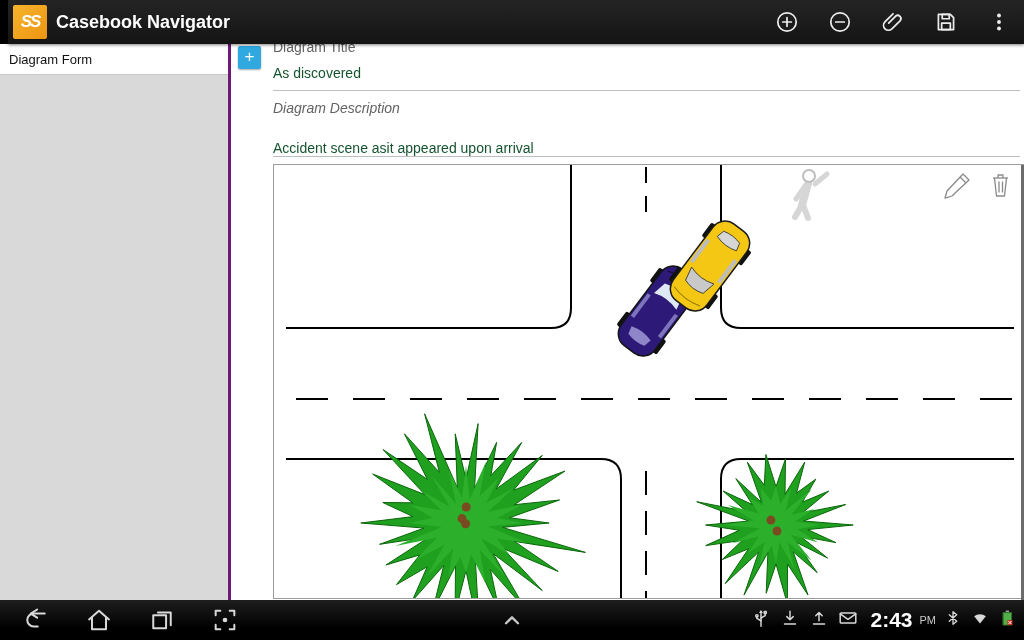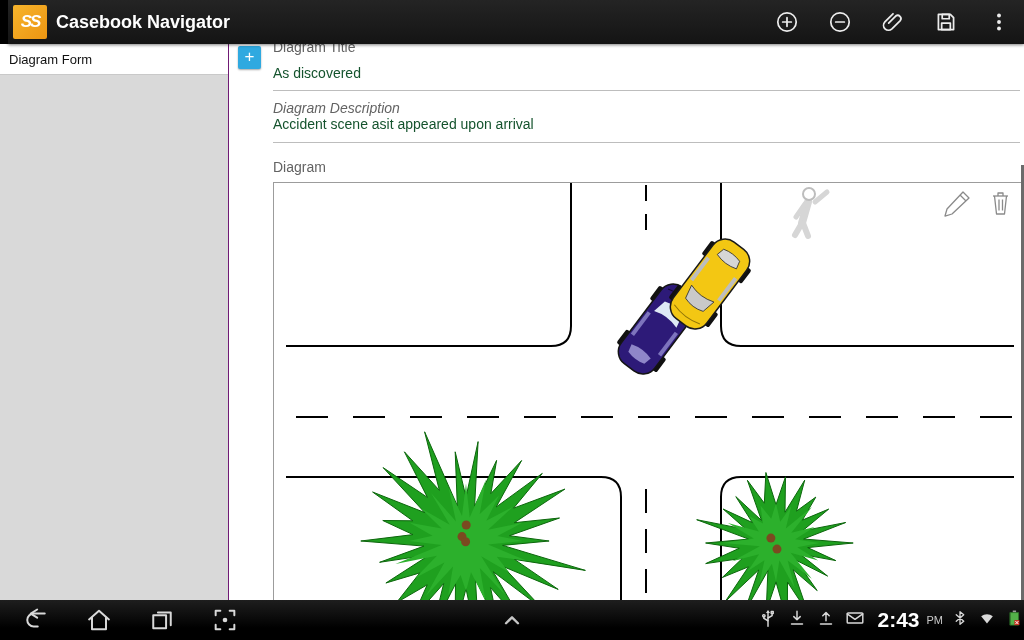--- a/index.html
+++ b/index.html
@@ -20,21 +20,21 @@
     display:flex;align-items:center;justify-content:center;
   }
   .logo span{color:#fff;font-weight:bold;font-size:17px;font-style:italic;letter-spacing:-2px;}
   .app-title{color:#fff;font-size:18px;font-weight:bold;}
   .ab-actions{margin-left:auto;display:flex;align-items:center;gap:27px;padding-right:12px;}
   .ab-btn{width:26px;height:26px;display:flex;align-items:center;justify-content:center;cursor:pointer;}
   .ab-btn svg{stroke:#ececec;fill:none;stroke-width:1.6;stroke-linecap:round;stroke-linejoin:round;}
   
   .sidebar{
     position:absolute;top:44px;left:0;width:228px;bottom:40px;
-    background:#d9d9d9;border-right:1px solid #701a75;z-index:10;
+    background:#d9d9d9;border-right:3px solid #701a75;z-index:10;
   }
   .sidebar-item{
     height:30px;background:#fff;border-bottom:1px solid #c9c9c9;
     display:flex;align-items:center;padding-left:9px;
     font-size:13px;color:#111;cursor:pointer;
   }
   
   .content{
     position:absolute;top:44px;left:229px;right:0;bottom:40px;background:#fff;
     overflow:hidden;padding-left:44px;box-sizing:border-box;
@@ -46,40 +46,40 @@
     cursor:pointer;
   }
   .f-label{font-size:14px;color:#636363;}
   .f-label.clipped{margin-top:-5px;}
   .f-value{
     font-size:14px;color:#14532d;border-bottom:1px solid #bdbdbd;
     margin-right:4px;cursor:text;
   }
   .title-value{margin-top:10px;padding-bottom:9px;}
   .desc-label{margin-top:9px;font-style:italic;}
-  .desc-value{margin-top:0;padding-bottom:10px;}
+  .desc-value{margin-top:24px;padding-bottom:0;}
   .diagram-label{margin-top:16px;}
   .canvas{
     position:relative;margin-top:7px;height:433px;
     border:1px solid #9c9c9c;border-right:none;background:#fff;overflow:hidden;
   }
   .scroll-thumb{
     position:absolute;right:0;top:121px;width:3px;height:435px;background:#6b6b6b;
   }
   
   .nav-bar{
     position:absolute;left:0;right:0;bottom:0;height:40px;
     background:linear-gradient(#1e1e1e,#000 70%);
     display:flex;align-items:center;z-index:30;
   }
   .nav-left{display:flex;width:252px;justify-content:space-around;margin-left:4px;}
   .nav-btn{width:30px;height:30px;display:flex;align-items:center;justify-content:center;cursor:pointer;}
   .nav-btn svg{stroke:#d9d9d9;fill:none;stroke-width:1.7;stroke-linecap:round;stroke-linejoin:round;}
   .nav-center{position:absolute;left:50%;transform:translateX(-50%);}
-  .nav-right{margin-left:auto;display:flex;align-items:center;gap:7px;padding-right:0;}
+  .nav-right{margin-left:auto;display:flex;align-items:center;gap:7px;padding-right:7px;}
   .status-icon svg{stroke:#d9d9d9;fill:none;stroke-width:1.6;stroke-linecap:round;stroke-linejoin:round;}
   .time{color:#fff;font-size:21px;font-weight:bold;margin-left:4px;}
   .meridiem{color:#c9c9c9;font-size:11px;align-self:flex-end;margin-bottom:7px;}
 </style>
 </head>
 <body>
 
 <div class="action-bar">
   <div class="logo">
     <span>SS</span>
@@ -128,21 +128,20 @@
 
 <div class="content">
   <div class="add-btn">+</div>
 
   <div class="f-label clipped">Diagram Title</div>
   <div class="f-value title-value">As discovered</div>
 
   <div class="f-label desc-label">Diagram Description</div>
   <div class="f-value desc-value">Accident scene asit appeared upon arrival</div>
 
-  <div class="f-label diagram-label">Diagram</div>
 
   <div class="canvas">
     <svg class="diagram-svg" width="751" height="433" viewBox="0 0 751 433">
 
       <g stroke="#000" stroke-width="2" fill="none">
         <path d="M297 0 V143 Q297 163 277 163 H12"></path>
         <path d="M447 0 V143 Q447 163 467 163 H740"></path>
         <path d="M372 2 V60" stroke-dasharray="16 13"></path>
         <path d="M22 234 H742" stroke-dasharray="32 25"></path>
         <path d="M12 294 H327 Q347 294 347 314 V433"></path>

